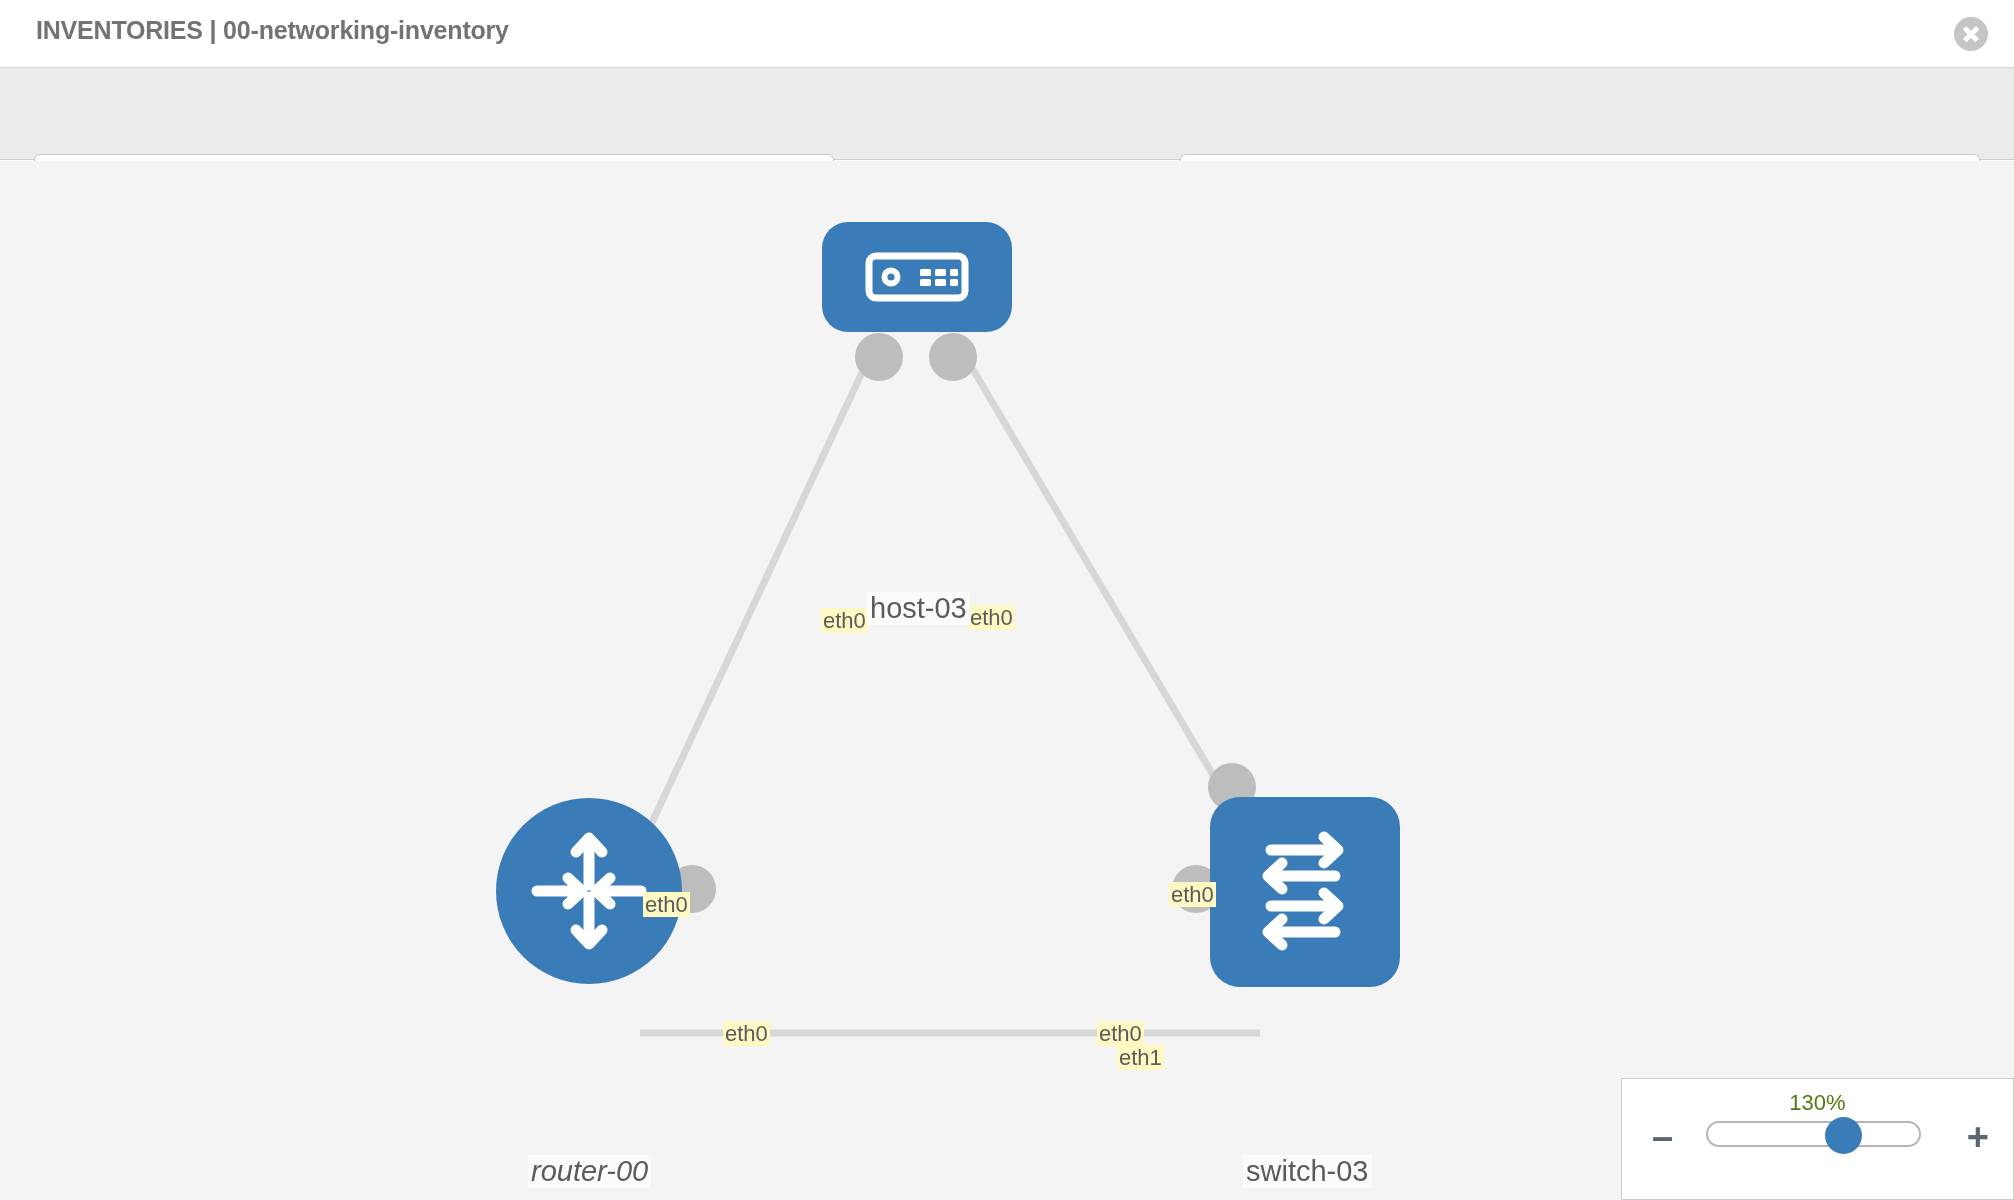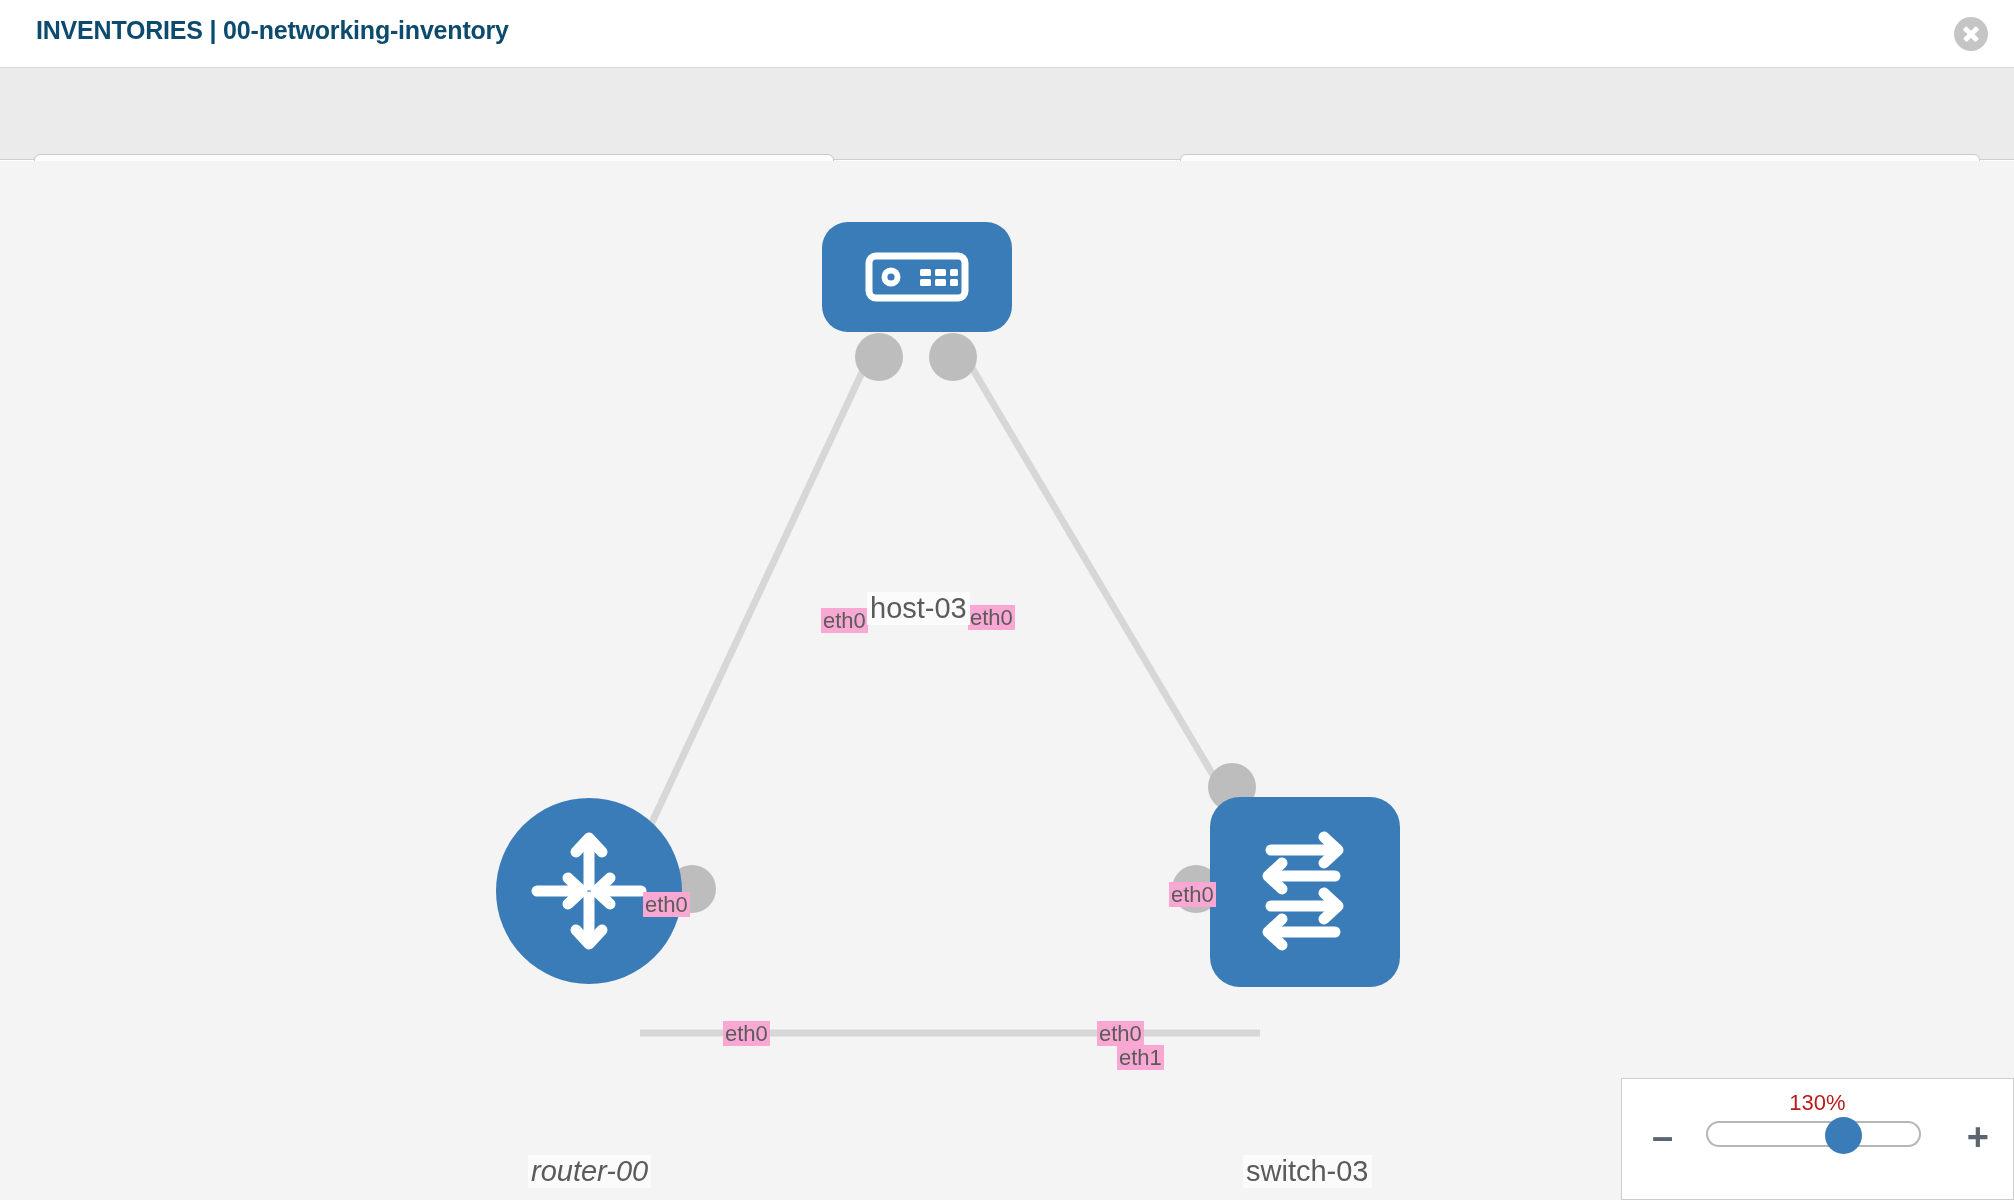--- a/index.html
+++ b/index.html
@@ -15,21 +15,21 @@
   
   .header {
     position: absolute; left: 0; top: 0;
     width: 2014px; height: 68px;
     background: #ffffff;
     border-bottom: 1px solid #d7d7d7;
   }
   .page-title {
     position: absolute; left: 36px; top: 16px;
     font-size: 25px; font-weight: bold;
-    color: #0c4a6e;
+    color: #737373;
     letter-spacing: -0.2px;
     white-space: nowrap;
   }
   .close-btn {
     position: absolute; right: 26px; top: 17px;
     width: 34px; height: 34px; border-radius: 50%;
     background: #c5c5c5;
     cursor: pointer;
   }
   .close-btn .x1, .close-btn .x2 {
@@ -94,21 +94,21 @@
     background: #f4f4f4;
     overflow: hidden;
   }
   .topology-svg { position: absolute; left: 0; top: 0; }
 
   
   .edge-label {
     position: absolute;
     font-size: 22px;
     color: #5b5b5b;
-    background: #f9a8d4;
+    background: #fef9c3;
     padding: 0 2px;
     white-space: nowrap;
     line-height: 1.15;
   }
   .node-label {
     position: absolute;
     font-size: 29px;
     color: #5b5b5b;
     background: #fbfbfb;
     padding: 0 3px;
@@ -119,21 +119,21 @@
   
   .zoom-panel {
     position: absolute; left: 1621px; top: 1078px;
     width: 393px; height: 122px;
     background: #ffffff;
     border: 1px solid #cdcdcd;
   }
   .zoom-level {
     position: absolute; left: 0; right: 0; top: 11px;
     text-align: center;
-    font-size: 22px; color: #b91c1c;
+    font-size: 22px; color: #4d7c0f;
   }
   .zoom-minus, .zoom-plus {
     position: absolute; top: 44px;
     color: #5c6670; cursor: pointer;
     font-size: 38px; line-height: 28px; font-weight: bold;
   }
   .zoom-minus { left: 30px; }
   .zoom-plus  { right: 24px; }
   .zoom-track {
     position: absolute; left: 84px; top: 42px;

